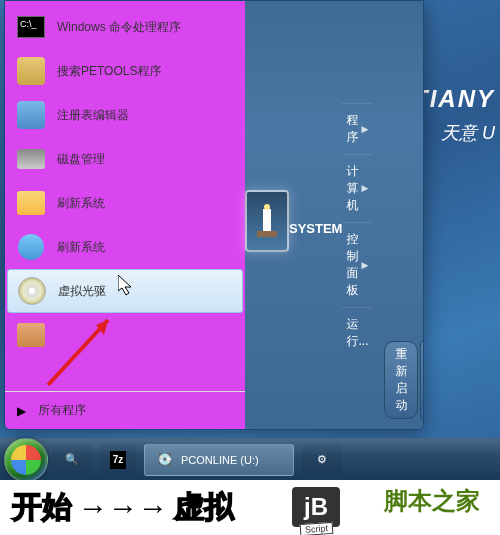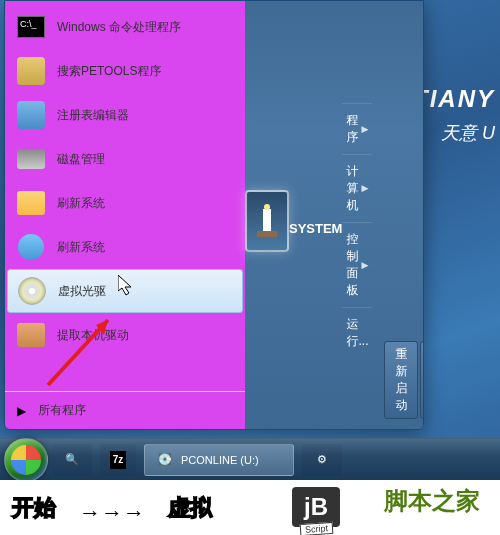--- a/index.html
+++ b/index.html
@@ -18,31 +18,31 @@
 .all-programs{padding:10px 12px;border-top:1px solid #ddd;display:flex;align-items:center;font-size:12px;color:#333;cursor:pointer}
 .all-programs .arrow{margin-right:12px;color:#000}
 .right-col{width:178px;background:linear-gradient(#3e6a94,#4a77a3 30%,#3d6892);color:#fff;display:flex;flex-direction:row;align-items:center;padding-top:12px}
 .user-pic{width:62px;height:62px;border:2px solid rgba(255,255,255,.6);border-radius:4px;background:linear-gradient(#2a4a6a,#4a7aa5);display:flex;align-items:center;justify-content:center;box-shadow:0 0 12px rgba(255,255,255,.3)}
 .user-pic svg{width:40px;height:40px}
 .user-name{margin-top:14px;font-size:13px;font-weight:bold}
 .sys-links{width:100%;margin-top:18px}
 .sys-link{display:flex;justify-content:space-between;align-items:center;padding:8px 4px;font-size:12px;cursor:pointer;border-top:1px solid rgba(255,255,255,.12)}
 .sys-link .chev{font-size:9px;opacity:.8}
 .shutdown-row{margin-top:auto;width:100%;padding:10px 12px;display:flex;justify-content:flex-end;gap:2px}
-.shutdown-btn{background:linear-gradient(#5a84ad,#3a6490);border:1px solid #2a4a6a;color:#fff;font-size:12px;padding:4px 10px;border-radius:3px;cursor:pointer}
+.shutdown-btn{background:linear-gradient(#5a84ad,#3a6490);border:1px solid #2a4a6a;color:#fff;font-size:12px;padding:4px 10px;border-radius:10px;cursor:pointer}
 .shutdown-arrow{background:linear-gradient(#5a84ad,#3a6490);border:1px solid #2a4a6a;color:#fff;padding:4px 6px;border-radius:3px;font-size:9px;cursor:pointer}
 .taskbar{position:absolute;left:0;bottom:55px;width:100%;height:42px;background:linear-gradient(#4a6a8a,#2a4a6a 40%,#1a3a5a);display:flex;align-items:center;border-top:1px solid rgba(255,255,255,.2)}
 .start-orb{width:44px;height:44px;margin-left:4px;border-radius:50%;background:radial-gradient(circle at 35% 30%,#7ec850,#3a9a2a 40%,#1a6a1a 60%,#2a5a8a 80%);border:1px solid rgba(255,255,255,.3);cursor:pointer;position:relative;box-shadow:0 0 6px rgba(0,0,0,.4),inset 0 2px 4px rgba(255,255,255,.4)}
 .start-orb::before{content:"";position:absolute;inset:6px;border-radius:50%;background:conic-gradient(#f44 0 90deg,#4c4 90deg 180deg,#48f 180deg 270deg,#fc4 270deg 360deg);opacity:.9}
 .tb-item{height:32px;margin:0 4px;padding:0 10px;display:flex;align-items:center;gap:6px;border-radius:3px;cursor:pointer;color:#fff;font-size:11px}
 .tb-item.launch{background:rgba(0,0,0,.05)}
 .tb-item.active{background:linear-gradient(#6a8aaa,#4a6a8a);border:1px solid rgba(255,255,255,.25)}
 .tb-icon{width:20px;height:20px;display:flex;align-items:center;justify-content:center}
 .caption-bar{position:absolute;left:0;bottom:0;width:100%;height:55px;background:#fff;display:flex;align-items:center;overflow:hidden}
-.caption-text{color:#d4a020;font-size:22px;font-weight:bold;padding-left:12px;-webkit-text-stroke:1.5px #000;display:flex;align-items:flex-end;gap:23px}
+.caption-text{color:#d4a020;font-size:30px;font-weight:bold;padding-left:12px;-webkit-text-stroke:1.5px #000;display:flex;align-items:flex-start;gap:6px}
 .caption-logo{position:absolute;right:160px;bottom:8px;display:flex;align-items:center}
 .logo-b{background:#333;color:#fff;padding:6px 12px;font-size:24px;font-weight:bold;border-radius:4px;position:relative}
 .logo-script{position:absolute;bottom:-8px;left:8px;background:#fff;color:#333;font-size:9px;padding:0 4px;border:1px solid #333;transform:rotate(-4deg)}
 .site-name{position:absolute;right:20px;bottom:18px;color:#4d7c0f;font-size:24px;font-weight:bold}
 .red-arrow{position:absolute;left:38px;top:305px;width:90px;height:90px;pointer-events:none}
 .cursor{position:absolute;left:118px;top:275px;pointer-events:none}
 .ico-cmd{background:#000;color:#fff;font-size:9px;width:28px;height:22px;display:flex;align-items:flex-start;padding:2px;border:1px solid #666}
 .ico-reg{background:linear-gradient(#7ab8e8,#4a8ac8);border-radius:4px}
 .ico-search{background:linear-gradient(#e8c878,#c8a848);border-radius:4px}
 .ico-disk{background:linear-gradient(#888,#ccc);border-radius:3px}
@@ -103,21 +103,20 @@
       <div class="app-item selected">
         <div class="app-icon">
             <div class="ico-cd"></div>
           </div>
         <div class="app-label">虚拟光驱</div>
       </div>
       <div class="app-item">
         <div class="app-icon">
             <div class="ico-driver" style="width:28px;height:24px"></div>
           </div>
-        <div class="app-label">提取本机驱动</div>
       </div>
     </div>
     <div class="all-programs">
       <span class="arrow">▶</span>
       <span>所有程序</span>
     </div>
   </div>
 
   <div class="right-col">
     <div class="user-pic">

